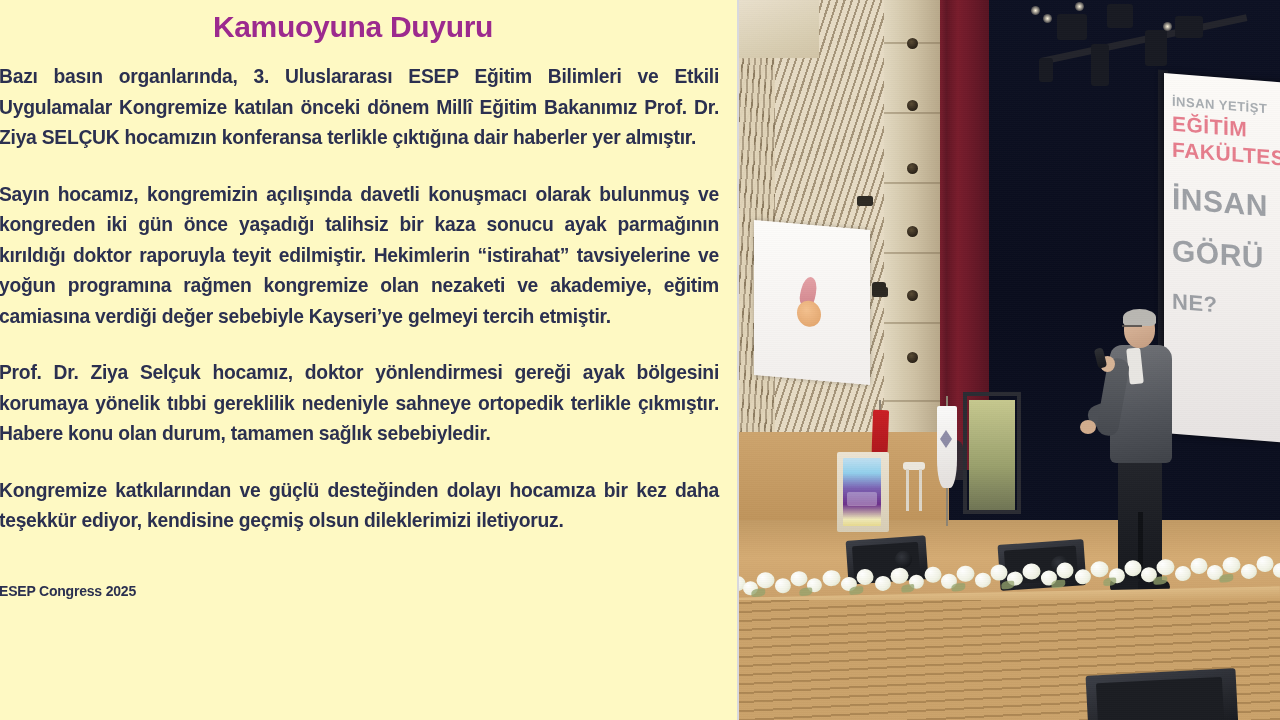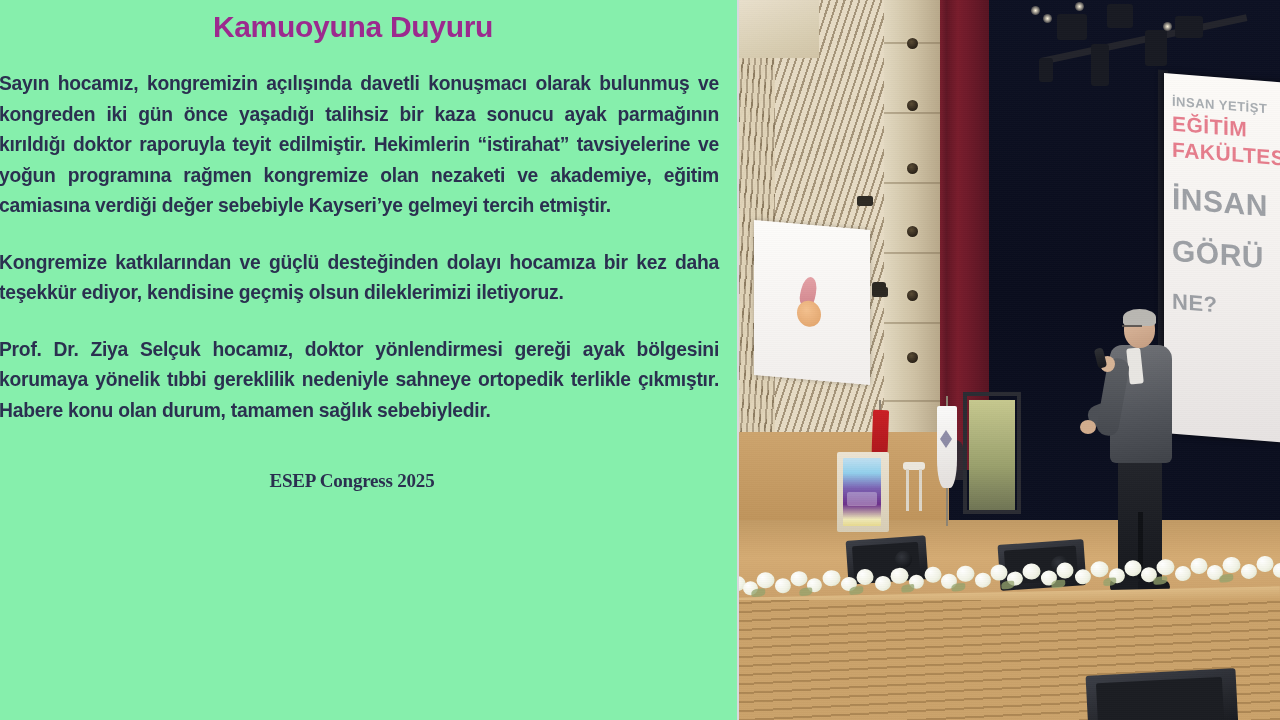--- a/index.html
+++ b/index.html
@@ -13,21 +13,21 @@
     position: relative;
     width: 1280px; height: 720px;
     display: flex;
     background: #ffffff;
   }
 
   
   .doc-panel {
     position: relative;
     width: 739px; height: 720px;
-    background: #86efac;
+    background: #fef9c3;
     overflow: hidden;
     flex: 0 0 739px;
   }
   .doc-inner {
     position: absolute;
     left: -11px;      
     top: 0;
     width: 748px;
     padding: 0 10px 0 0;
   }
@@ -48,29 +48,28 @@
     font-size: 19.3px;
     font-weight: bold;
     line-height: 30.5px;
     text-align: justify;
     letter-spacing: -0.25px;
     margin-top: 26px;
   }
   .para.first { margin-top: 19px; }
   .para:last-child { text-align: left; }
   .sig {
-    text-align: center;
+    text-align: left;
     color: #2b3050;
-    font-size: 19px;
+    font-size: 14px;
     font-weight: bold;
     line-height: 29px;
     letter-spacing: -0.2px;
     margin-top: 40px;
     padding-right: 14px;
-    font-family: Liberation Serif, serif;
   }
   .doc-edge {
     position: absolute;
     right: 0; top: 0;
     width: 2px; height: 720px;
     background: #d8d8de;
   }
 
   
   .photo-panel {
@@ -463,23 +462,24 @@
 <body>
 
 <div id="screen">
 
   <div class="doc-panel">
     <div class="doc-inner">
 
       <div class="doc-title">Kamuoyuna Duyuru</div>
 
       <div class="doc-body">
+        <p class="para first">Bazı basın organlarında, 3. Uluslararası ESEP Eğitim Bilimleri ve Etkili Uygulamalar Kongremize katılan önceki dönem Millî Eğitim Bakanımız Prof. Dr. Ziya SELÇUK hocamızın konferansa terlikle çıktığına dair haberler yer almıştır.</p>
         <p class="para">Sayın hocamız, kongremizin açılışında davetli konuşmacı olarak bulunmuş ve kongreden iki gün önce yaşadığı talihsiz bir kaza sonucu ayak parmağının kırıldığı doktor raporuyla teyit edilmiştir. Hekimlerin “istirahat” tavsiyelerine ve yoğun programına rağmen kongremize olan nezaketi ve akademiye, eğitim camiasına  verdiği değer sebebiyle Kayseri’ye gelmeyi tercih etmiştir.</p>
+        <p class="para">Prof. Dr. Ziya Selçuk hocamız, doktor yönlendirmesi gereği ayak bölgesini korumaya yönelik tıbbi gereklilik nedeniyle sahneye ortopedik terlikle çıkmıştır. Habere konu olan durum, tamamen sağlık sebebiyledir.</p>
         <p class="para">Kongremize katkılarından ve güçlü desteğinden dolayı hocamıza bir kez daha teşekkür ediyor, kendisine geçmiş olsun dileklerimizi iletiyoruz.</p>
-        <p class="para">Prof. Dr. Ziya Selçuk hocamız, doktor yönlendirmesi gereği ayak bölgesini korumaya yönelik tıbbi gereklilik nedeniyle sahneye ortopedik terlikle çıkmıştır. Habere konu olan durum, tamamen sağlık sebebiyledir.</p>
 
         <div class="sig">
           <div>ESEP Congress 2025</div>
         </div>
       </div>
 
     </div>
     <div class="doc-edge"></div>
   </div>
 

